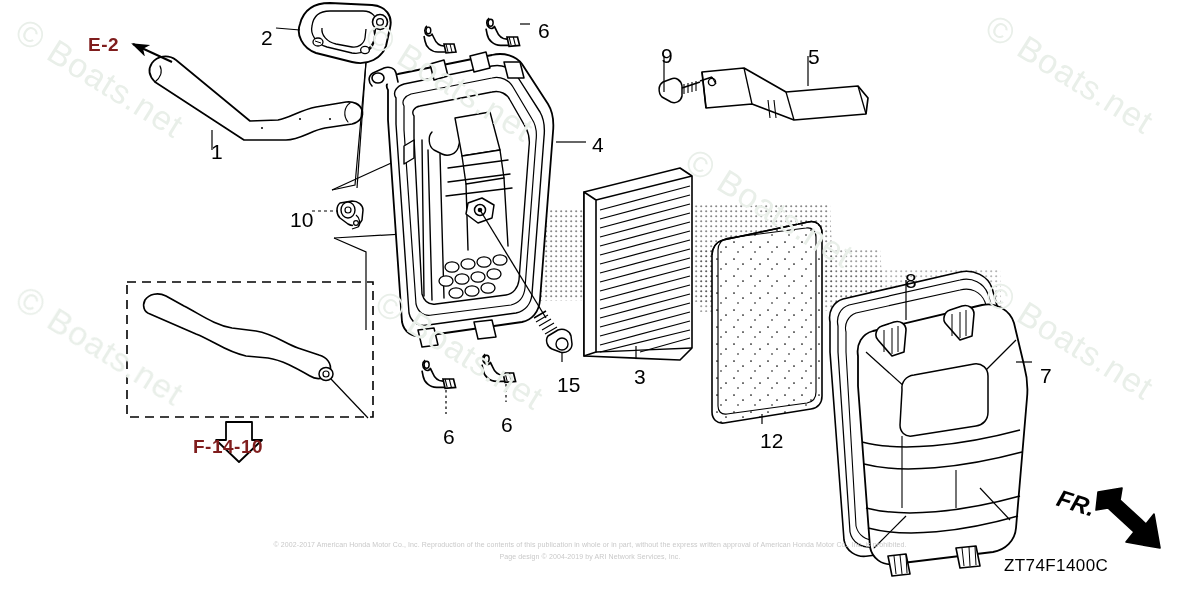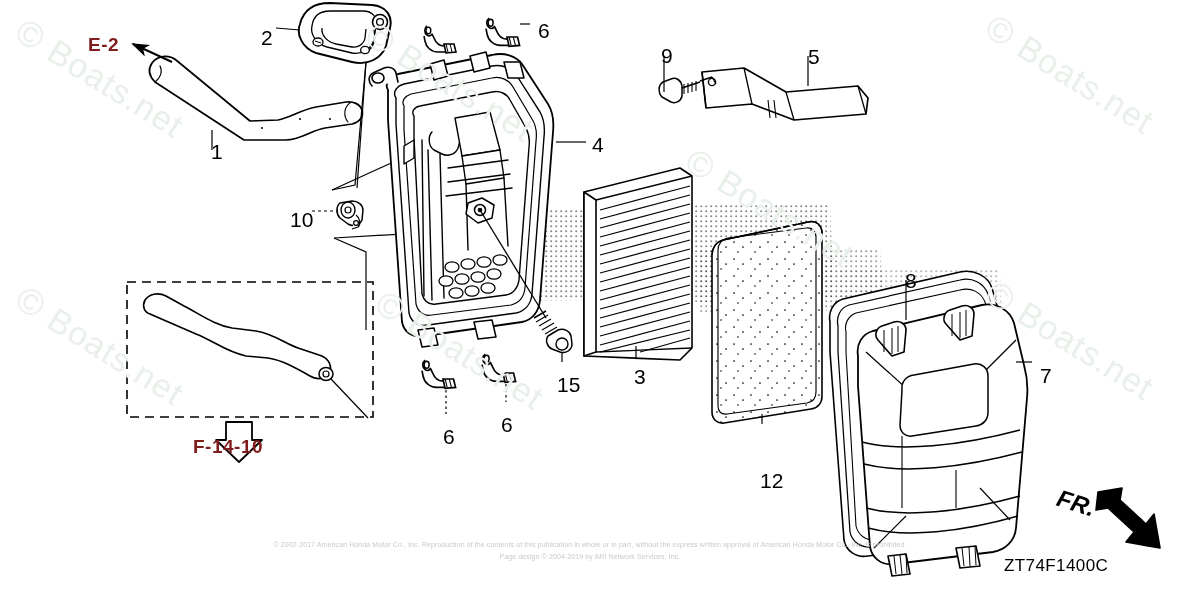--- a/index.html
+++ b/index.html
@@ -436,21 +436,21 @@
   <div class="num" style="left:592px;top:134px;">4</div>
   <div class="num" style="left:808px;top:46px;">5</div>
   <div class="num" style="left:538px;top:20px;">6</div>
   <div class="num" style="left:443px;top:426px;">6</div>
   <div class="num" style="left:501px;top:414px;">6</div>
   <div class="num" style="left:1040px;top:365px;">7</div>
   <div class="num" style="left:905px;top:270px;">8</div>
   <div class="num" style="left:661px;top:45px;">9</div>
   <div class="num" style="left:290px;top:209px;">10</div>
   <div class="num" style="left:557px;top:374px;">15</div>
-  <div class="num" style="left:760px;top:430px;margin-top:40px;">12</div>
+  <div class="num" style="left:760px;top:430px;">12</div>
 
   <div class="fr" style="left:1062px;top:484px;">FR.</div>
 
   <div class="code" style="left:1004px;top:556px;text-align:right;">ZT74F1400C</div>
 
   <div class="footer" style="top:539px;">© 2002-2017 American Honda Motor Co., Inc. Reproduction of the contents of this publication in whole or in part, without the express written approval of American Honda Motor Co., Inc. is prohibited.</div>
   <div class="footer" style="top:551px;">Page design © 2004-2019 by ARI Network Services, Inc.</div>
 
 </div>
 

